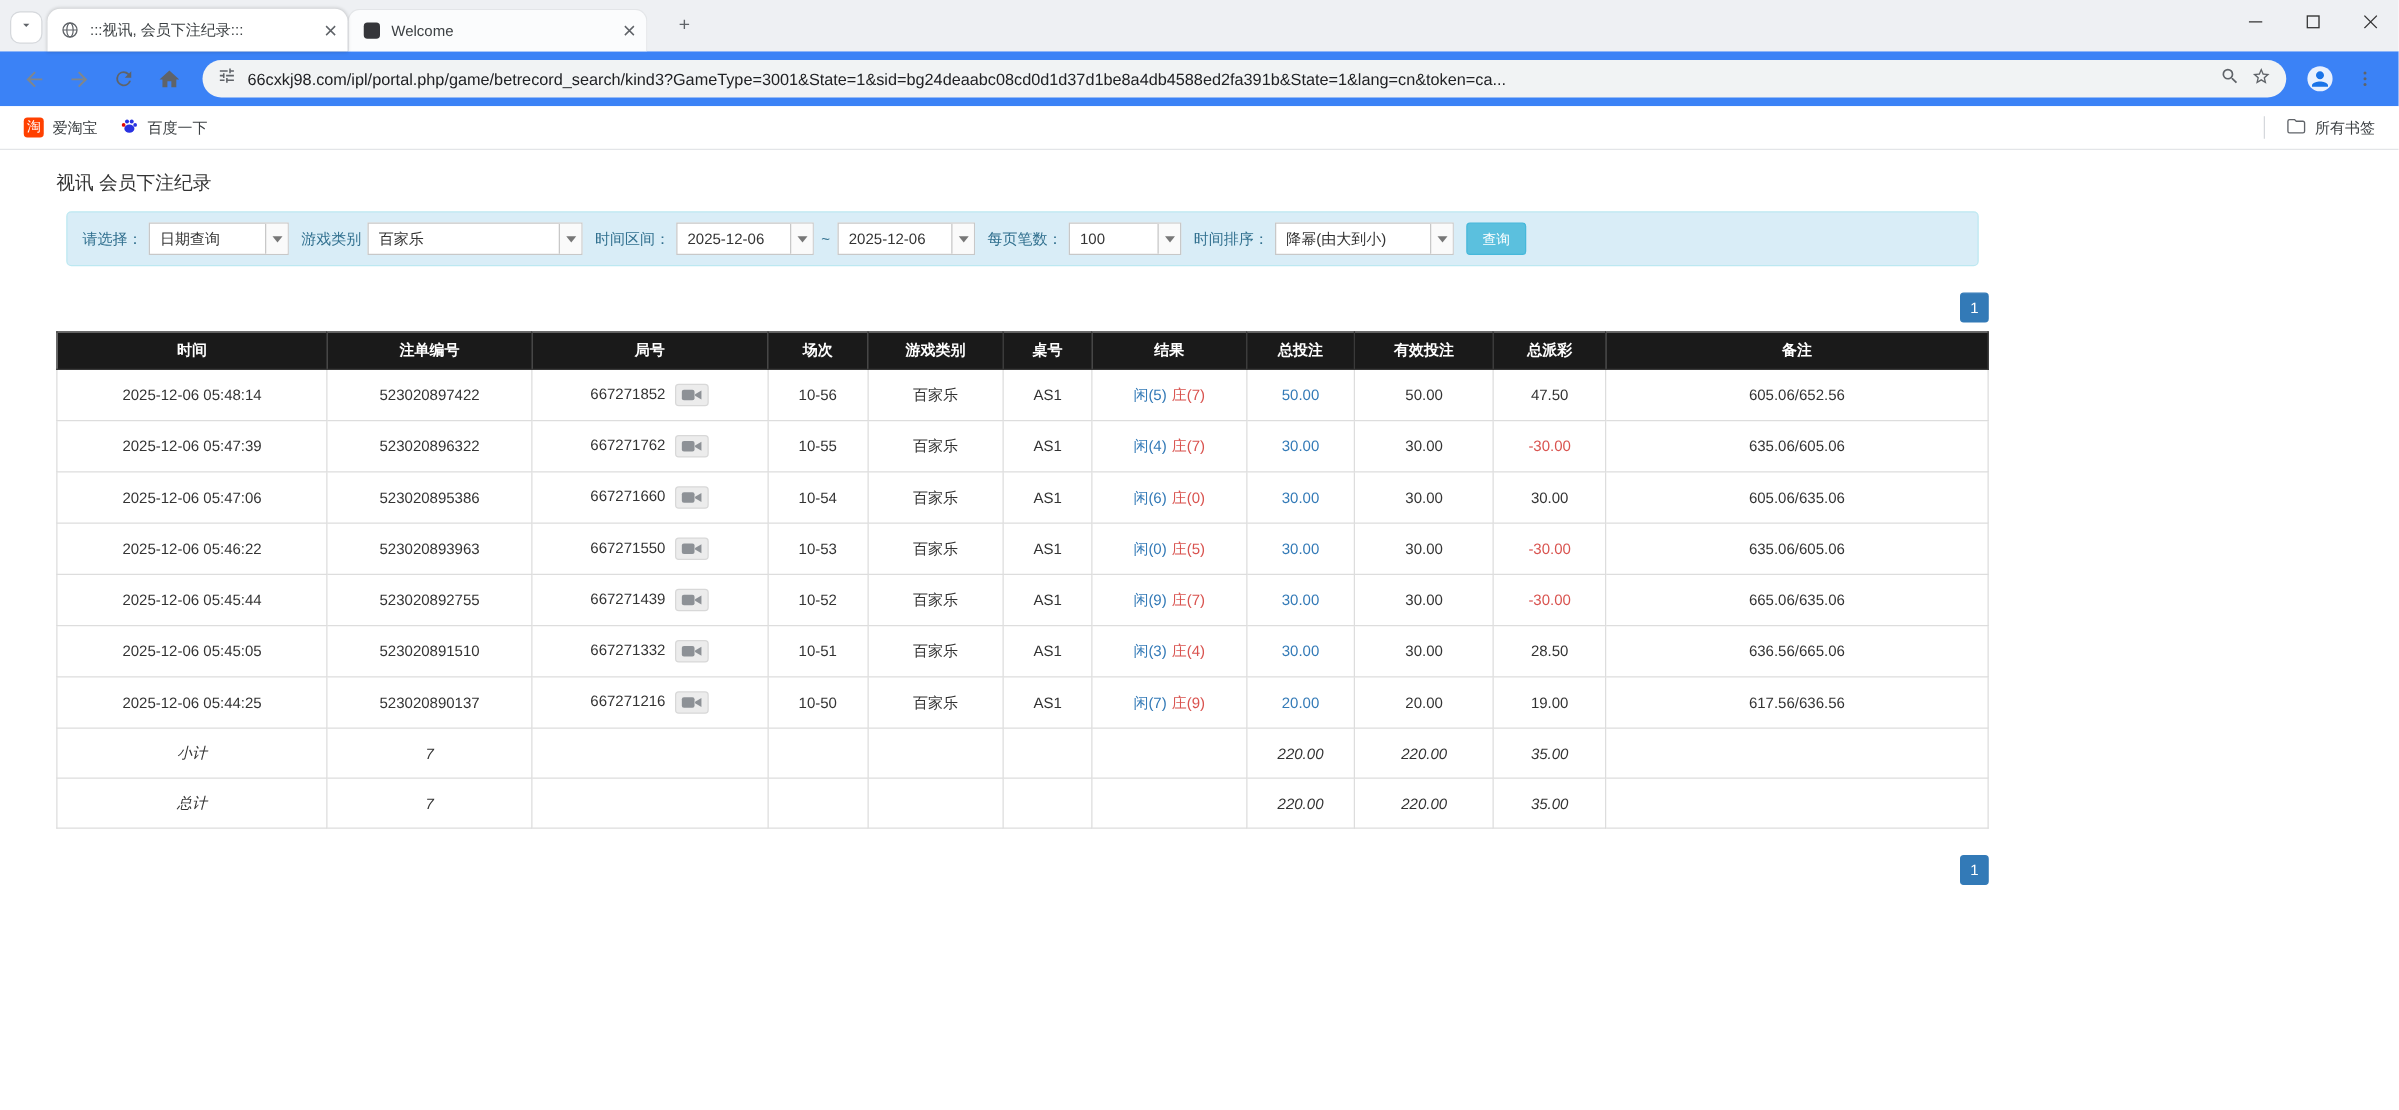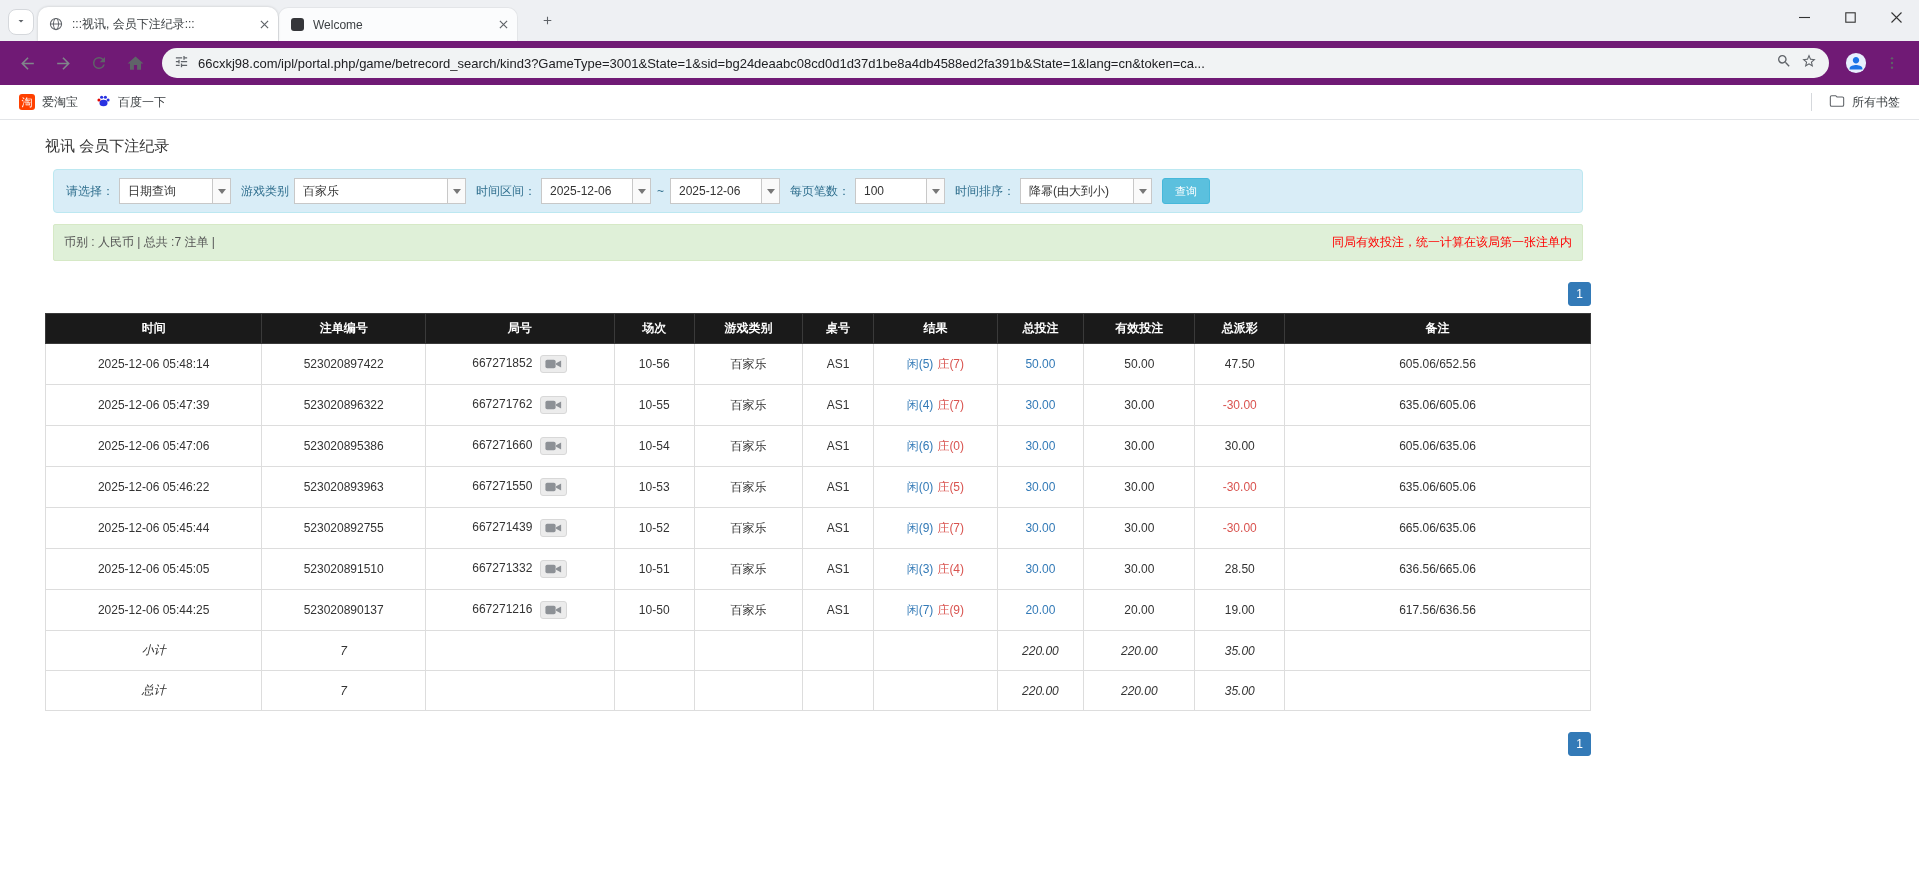--- a/index.html
+++ b/index.html
@@ -13,21 +13,21 @@
   .tab.active { background: #fff; border-radius: 10px 10px 0 0; box-shadow: 0 0 3px rgba(0,0,0,.18); position: relative; z-index: 2; }
   .tab.inactive { background: #fbfcfd; border: 1px solid #e3e5e8; border-bottom: none; border-radius: 10px 10px 0 0; margin-right: 8px; }
   .tab .title { flex: 1; white-space: nowrap; overflow: hidden; text-overflow: ellipsis; }
   .tab-close { width: 16px; height: 16px; border-radius: 50%; display: flex; align-items: center; justify-content: center; flex: none; cursor: pointer; }
   .favicon-box { width: 16px; height: 16px; flex: none; display: flex; align-items: center; justify-content: center; }
   .welcome-favicon { width: 13px; height: 13px; background: #35363a; border-radius: 3px; }
   .new-tab-btn { width: 26px; height: 26px; margin: 0 0 6px 8px; border-radius: 50%; display: flex; align-items: center; justify-content: center; cursor: pointer; }
   .win-controls { position: absolute; right: 0; top: 0; display: flex; height: 34px; }
   .win-btn { width: 46px; height: 34px; display: flex; align-items: center; justify-content: center; cursor: pointer; }
 
-  .nav-bar { height: 44px; background: #701a75; display: flex; align-items: center; padding: 0 10px; gap: 2px; }
+  .nav-bar { height: 44px; background: #3b82f6; display: flex; align-items: center; padding: 0 10px; gap: 2px; }
   .nav-btn { width: 34px; height: 34px; border-radius: 50%; display: flex; align-items: center; justify-content: center; flex: none; cursor: pointer; }
   .omnibox { flex: 1; min-width: 0; height: 30px; background: #f1f3f4; border-radius: 15px; display: flex; align-items: center; gap: 9px; padding: 0 12px; margin: 0 8px; cursor: text; }
   .omnibox .url { flex: 1; min-width: 0; font-size: 13px; color: #202124; white-space: nowrap; overflow: hidden; }
 
   .bookmarks-bar { height: 35px; background: #fff; border-bottom: 1px solid #e3e5e8; display: flex; align-items: center; padding: 0 10px; }
   .bm-item { display: flex; align-items: center; gap: 7px; font-size: 12px; color: #3c4043; padding: 4px 9px; border-radius: 6px; cursor: pointer; }
   .bm-taobao-icon { width: 16px; height: 16px; background: #ff4000; color: #fff; border-radius: 3px; font-size: 11px; line-height: 16px; text-align: center; }
   .bm-spacer { flex: 1; }
   .bm-sep { width: 1px; height: 18px; background: #d5d8dc; margin: 0 8px; }
 
@@ -40,21 +40,21 @@
   .f-label { margin: 0 5px 0 10px; white-space: nowrap; }
   .f-label:first-child { margin-left: 2px; }
   .select { display: inline-flex; align-items: stretch; background: #fff; border: 1px solid #c8c8c8; height: 26px; cursor: pointer; }
   .select .value { display: flex; align-items: center; padding: 0 8px; font-size: 12px; color: #333; flex: 1; white-space: nowrap; overflow: hidden; }
   .select .arrow-box { width: 18px; border-left: 1px solid #c8c8c8; background: #fafafa; display: flex; align-items: center; justify-content: center; }
   .caret { width: 0; height: 0; border-left: 4px solid transparent; border-right: 4px solid transparent; border-top: 5px solid #777; }
   .w-type   { width: 112px; }
   .w-game   { width: 172px; }
   .w-date   { width: 110px; }
   .w-size   { width: 90px;  }
-  .w-sort   { width: 132px; }
+  .w-sort   { width: 143px; }
   .tilde { margin: 0 6px; color: #31708f; }
   .search-btn { margin-left: 10px; background: #5bc0de; border: 1px solid #46b8da; color: #fff; font-size: 11px; height: 26px; padding: 0 12px; border-radius: 3px; cursor: pointer; font-family: inherit; }
 
   .info-bar { margin: 11px 8px 0; background: #dff0d8; border: 1px solid #d6e9c6; border-radius: 2px; padding: 9px 10px; font-size: 12px; color: #555; display: flex; justify-content: space-between; align-items: center; }
   .info-bar .warn { color: #f00; font-size: 12px; }
 
   .pagination { display: flex; justify-content: flex-end; margin: 21px 0 7px; }
   .pagination.bottom { margin: 21px 0 0; }
   .page-btn { min-width: 23px; height: 24px; padding: 0 6px; background: #337ab7; border: 1px solid #337ab7; color: #fff; font-size: 12px; display: flex; align-items: center; justify-content: center; border-radius: 3px; cursor: pointer; }
 
@@ -268,24 +268,20 @@
       <div class="select w-sort">
         <span class="value">降幂(由大到小)</span>
         <span class="arrow-box">
             <span class="caret"></span>
           </span>
       </div>
 
       <button class="search-btn">查询</button>
     </div>
 
-    <div class="info-bar">
-      <span>币别 : 人民币 | 总共 :7 注单 |</span>
-      <span class="warn">同局有效投注，统一计算在该局第一张注单内</span>
-    </div>
 
     <div class="pagination top">
       <div class="page-btn">1</div>
     </div>
 
     <table class="records">
       <colgroup>
         <col style="width:14.0%">
           <col style="width:10.6%">
           <col style="width:12.2%">

